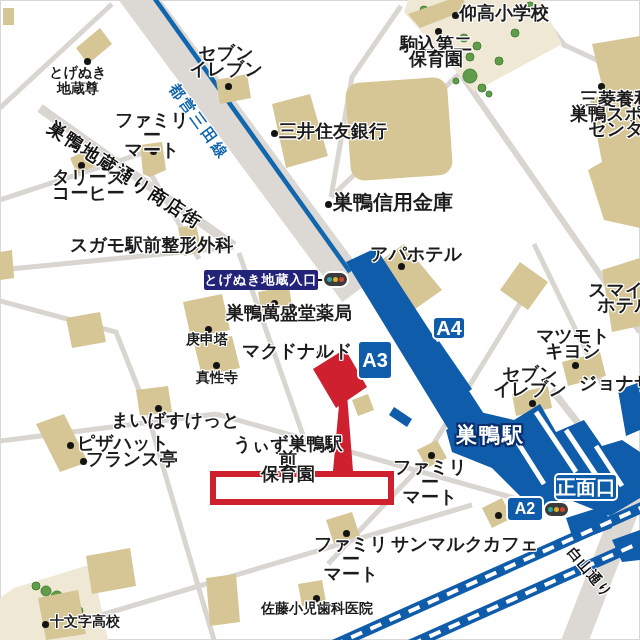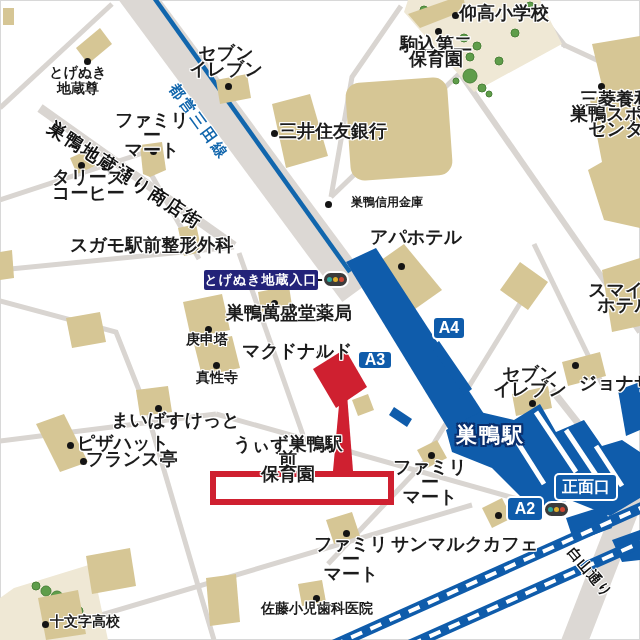--- a/index.html
+++ b/index.html
@@ -8,21 +8,21 @@
        box-shadow:inset 0 0 0 1px #d8d8d8;}
   .map svg{position:absolute;left:0;top:0;}
   .lb{position:absolute;font-size:18px;font-weight:bold;color:#1c1c1c;line-height:15px;
       white-space:pre-line;letter-spacing:0px;
       text-shadow:-1px -1px 0 #fff,1px -1px 0 #fff,-1px 1px 0 #fff,1px 1px 0 #fff,
                   0 -1px 0 #fff,0 1px 0 #fff,-1px 0 0 #fff,1px 0 0 #fff;}
   .ctr{text-align:center;}
   .dot{position:absolute;width:7px;height:7px;background:#141414;border-radius:50%;}
   .badge{position:absolute;background:#0f5cab;color:#fff;font-weight:bold;
          display:flex;align-items:center;justify-content:center;border-radius:3px;
-         box-shadow:0 0 0 2px #ffffff;font-size:16px;}
+         box-shadow:0 0 0 2px #ffffff;font-size:20px;}
   .badge.entrance{background:#232379;box-shadow:none;border-radius:2px;font-size:13px;letter-spacing:1px;}
   .sta{position:absolute;font-size:21px;font-weight:bold;color:#ffffff;letter-spacing:2px;white-space:nowrap;
        text-shadow:-2px -2px 0 #0a2f6e,2px -2px 0 #0a2f6e,-2px 2px 0 #0a2f6e,2px 2px 0 #0a2f6e,
                    0 -2px 0 #0a2f6e,0 2px 0 #0a2f6e,-2px 0 0 #0a2f6e,2px 0 0 #0a2f6e;}
   .rot{position:absolute;transform-origin:0 0;font-weight:bold;white-space:nowrap;color:#111;
        text-shadow:-1px -1px 0 #fff,1px -1px 0 #fff,-1px 1px 0 #fff,1px 1px 0 #fff;}
   .rot.shotengai{font-size:18px;letter-spacing:2px;transform:rotate(33deg);}
   .rot.mita{font-size:15px;letter-spacing:3px;color:#1166ad;transform:rotate(54deg);}
   .rot.hakusan{font-size:14px;letter-spacing:1px;transform:rotate(50deg);}
   .signal{position:absolute;width:27px;height:17px;background:#3b3b3b;border:2px solid #fff;
@@ -188,56 +188,58 @@
 
   <div class="lb" style="left:459px;top:6px;">仰高小学校</div>
   <div class="lb ctr" style="left:396px;top:37px;width:80px;">駒込第二
 保育園</div>
   <div class="lb ctr" style="left:545px;top:92px;width:160px;">三菱養和会
 巣鴨スポーツ
 センター</div>
   <div class="lb ctr" style="left:186px;top:45px;width:80px;line-height:16px;">セブン
 イレブン</div>
   <div class="lb" style="left:279px;top:124px;">三井住友銀行</div>
-  <div class="lb" style="left:351px;top:195px;font-size:12px;">巣鴨信用金庫</div>
+  <div class="lb" style="left:333px;top:195px;font-size:20px;">巣鴨信用金庫</div>
   <div class="lb ctr" style="left:38px;top:64px;width:80px;font-size:14px;line-height:16px;">とげぬき
 地蔵尊</div>
   <div class="lb ctr" style="left:112px;top:113px;width:80px;">ファミリー
 マート</div>
   <div class="lb" style="left:52px;top:169px;line-height:16px;">タリーズ
 コーヒー</div>
   <div class="lb" style="left:70px;top:238px;">スガモ駅前整形外科</div>
   <div class="lb" style="left:226px;top:306px;">巣鴨萬盛堂薬局</div>
   <div class="lb" style="left:186px;top:332px;font-size:14px;">庚申塔</div>
   <div class="lb" style="left:242px;top:344px;">マクドナルド</div>
   <div class="lb" style="left:196px;top:370px;font-size:14px;">真性寺</div>
-  <div class="lb" style="left:370px;top:230px;">アパホテル</div>
+  <div class="lb" style="left:370px;top:247px;">アパホテル</div>
   <div class="lb ctr" style="left:545px;top:283px;width:160px;">スマイル
 ホテル</div>
+  <div class="lb ctr" style="left:533px;top:329px;width:80px;">マツモト
+キヨシ</div>
   <div class="lb ctr" style="left:490px;top:367px;width:80px;">セブン
 イレブン</div>
   <div class="lb ctr" style="left:545px;top:376px;width:160px;">ジョナサン</div>
   <div class="lb" style="left:391px;top:506px;margin-top:31px;">サンマルクカフェ</div>
   <div class="lb ctr" style="left:228px;top:437px;width:120px;">うぃず巣鴨駅前
 保育園</div>
   <div class="lb ctr" style="left:390px;top:460px;width:80px;">ファミリー
 マート</div>
   <div class="lb ctr" style="left:311px;top:537px;width:80px;">ファミリー
 マート</div>
   <div class="lb" style="left:77px;top:436px;">ピザハット</div>
   <div class="lb" style="left:86px;top:452px;">フランス亭</div>
   <div class="lb" style="left:111px;top:413px;">まいばすけっと</div>
   <div class="lb" style="left:261px;top:601px;font-size:14px;">佐藤小児歯科医院</div>
   <div class="lb" style="left:50px;top:614px;font-size:14px;">十文字高校</div>
 
   <div class="sta" style="left:456px;top:421px;">巣鴨駅</div>
 
   <div class="badge entrance" style="left:204px;top:270px;width:114px;height:20px;">とげぬき地蔵入口</div>
   <span class="conn" style="left:318px;top:279px;"></span>
-  <div class="badge" style="left:359px;top:352px;width:32px;height:16px;">A3</div>
+  <div class="badge" style="left:359px;top:342px;width:32px;height:36px;">A3</div>
   <div class="badge" style="left:434px;top:318px;width:30px;height:20px;">A4</div>
   <div class="badge" style="left:508px;top:498px;width:34px;height:22px;font-size:16px;">A2</div>
   <div class="badge" style="left:556px;top:475px;width:60px;height:24px;">正面口</div>
 
   <div class="signal" style="left:322px;top:271px;">
     <span class="sig g"></span>
     <span class="sig y"></span>
     <span class="sig r"></span>
   </div>
   <div class="signal" style="left:543px;top:501px;">

